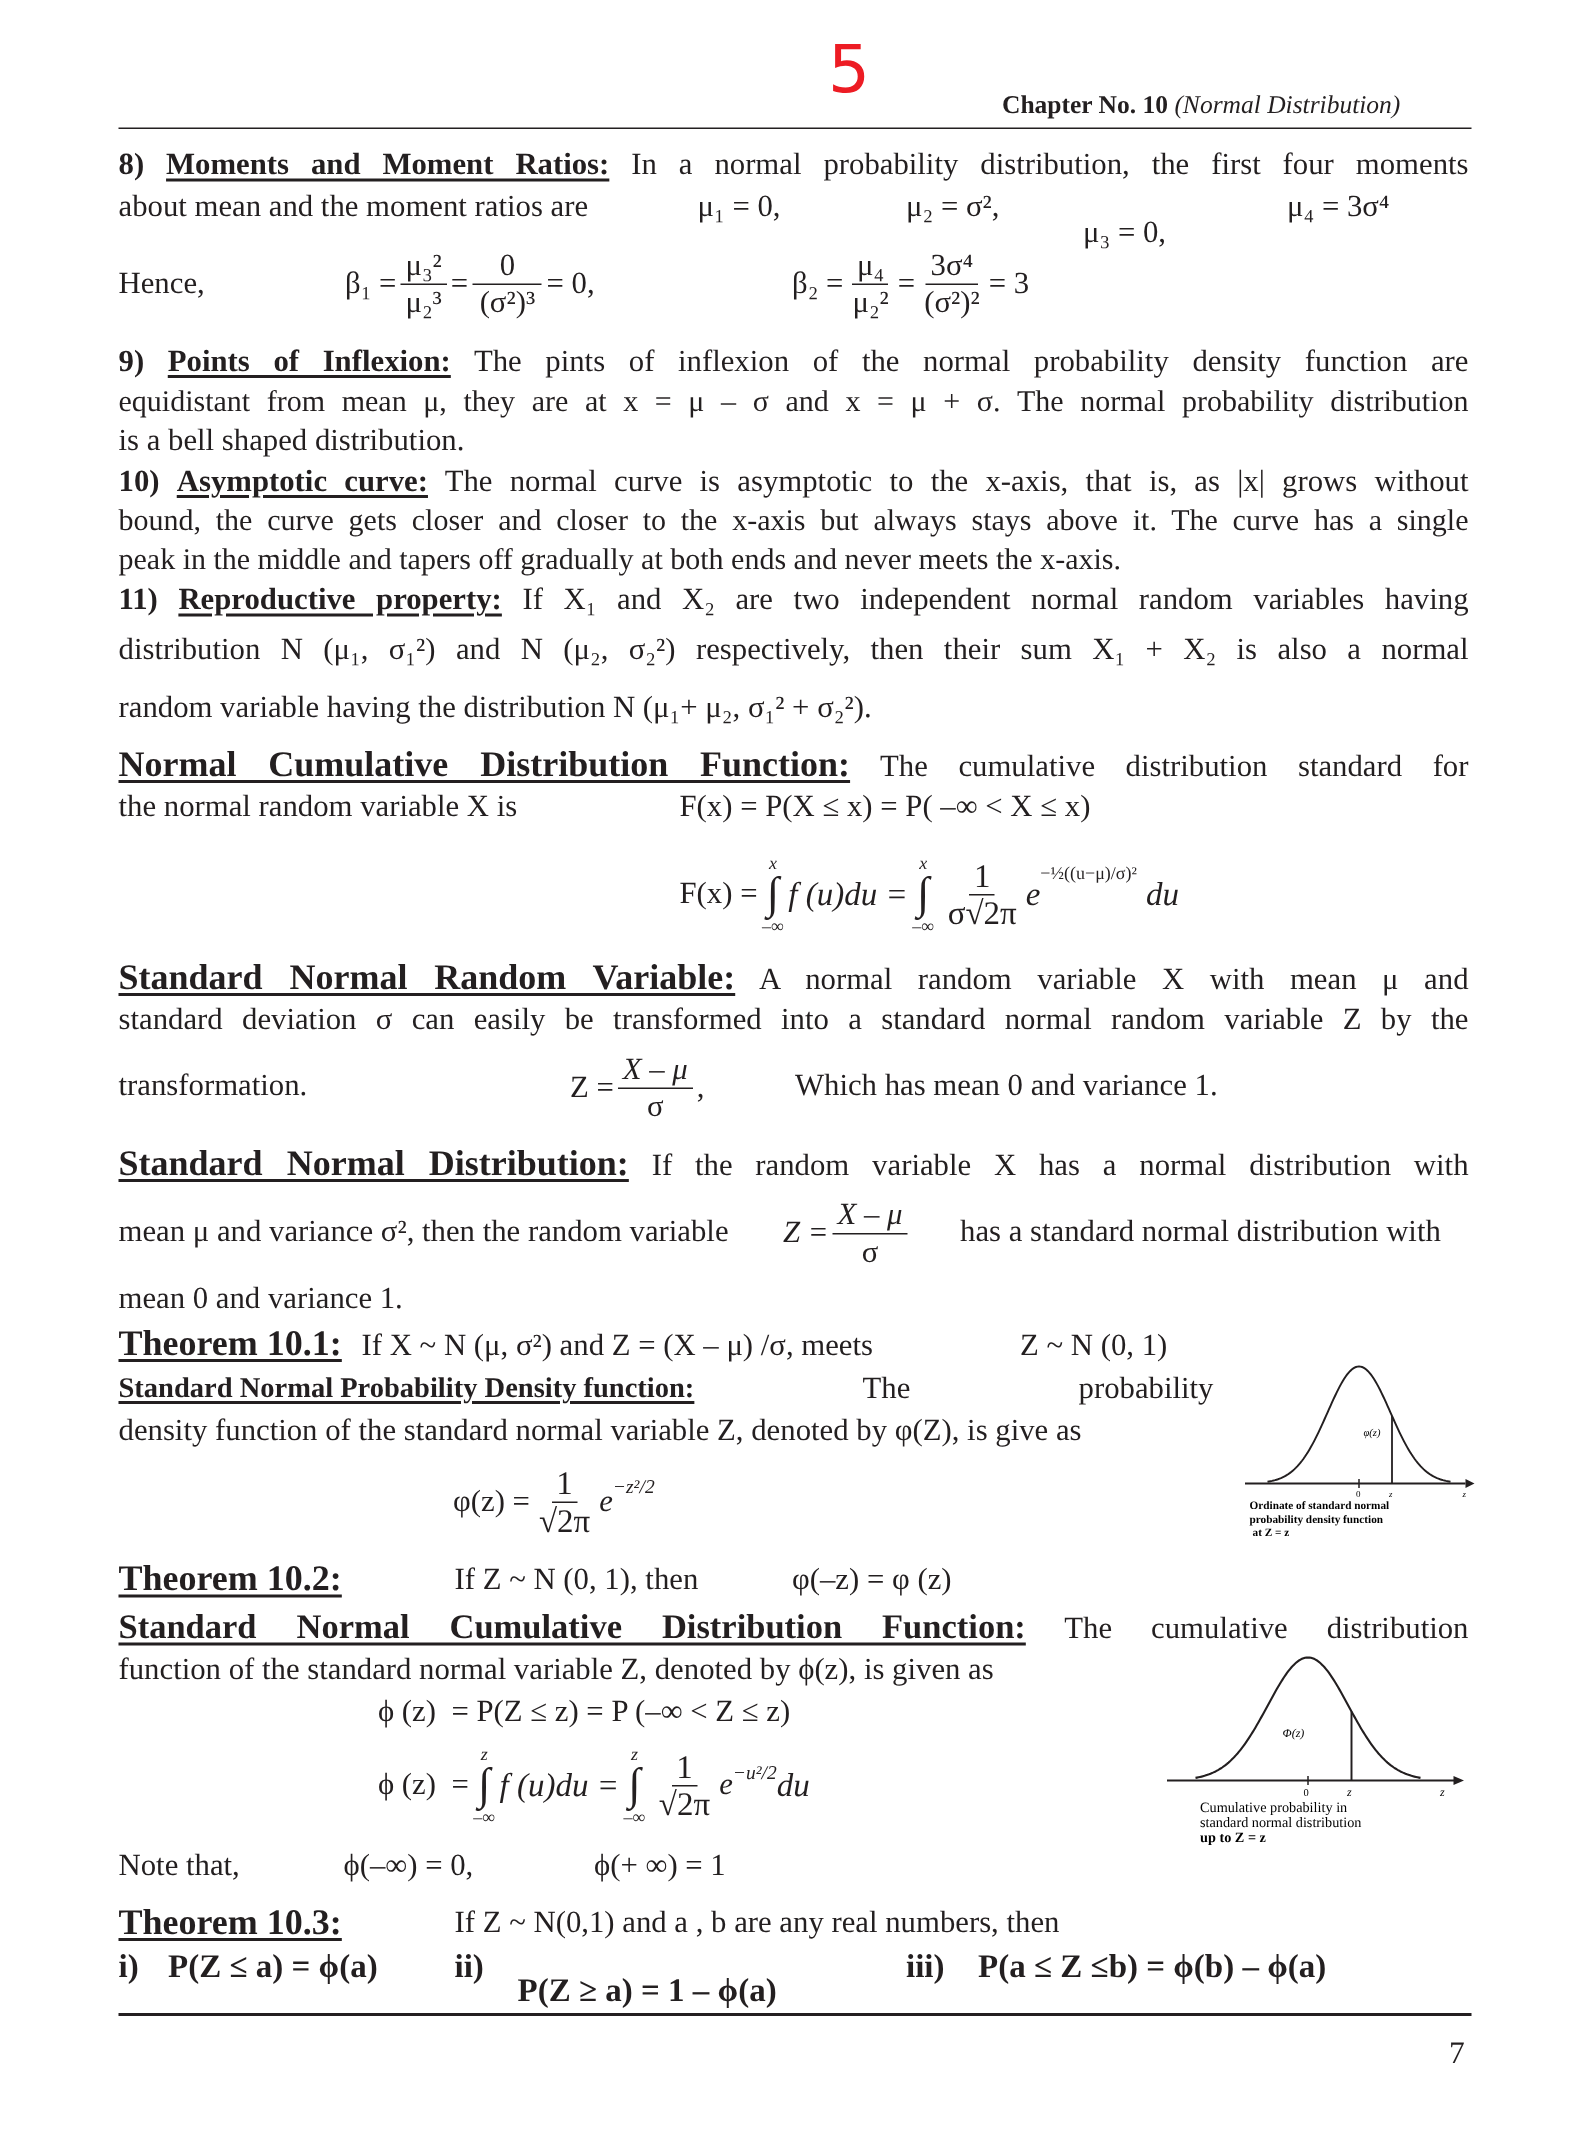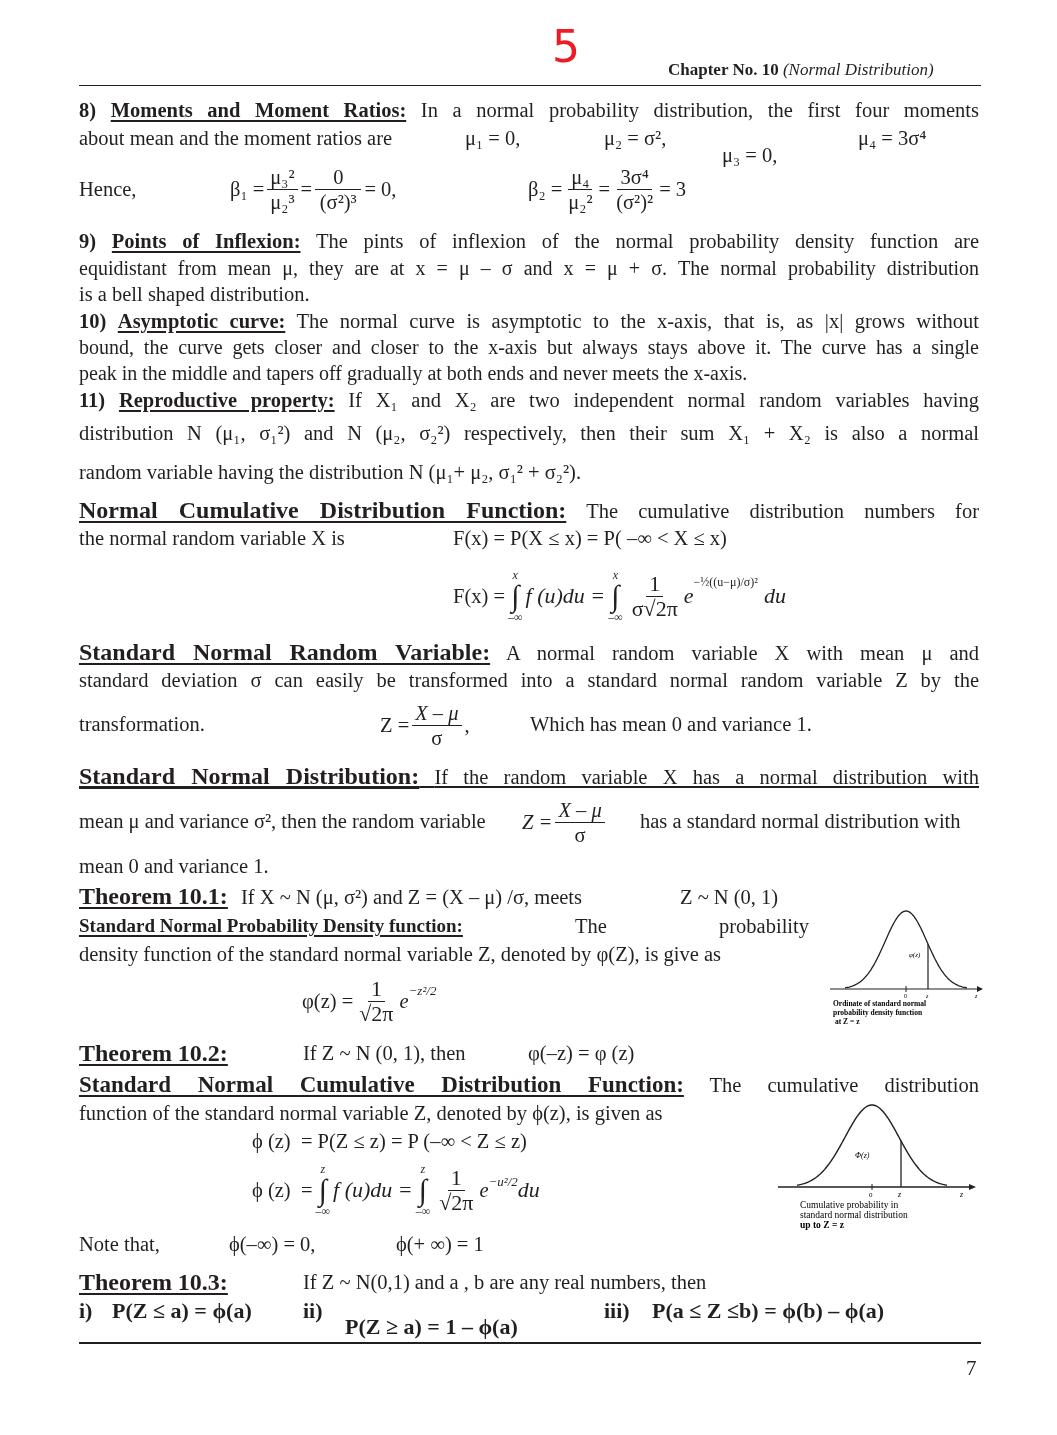--- a/index.html
+++ b/index.html
@@ -102,21 +102,21 @@
 </div>
 <div class="line just" style="top:420px;">
   <span>distribution N (μ₁, σ₁²) and N (μ₂, σ₂²) respectively, then their sum X₁ + X₂ is also a normal</span>
 </div>
 <div class="line" style="top:459px;">
   <span>random variable having the distribution N (μ₁+ μ₂, σ₁² + σ₂²).</span>
 </div>
 
 <div class="line just" style="top:496px; line-height:28px;">
   <span class="hb">Normal Cumulative Distribution Function:</span>
-  <span>The cumulative distribution numbers for</span>
+  <span>The cumulative distribution standard for</span>
 </div>
 <div class="line" style="top:525px;">
   <span>the normal random variable X is</span>
 </div>
 <div class="abs" style="left:453px; top:525px; line-height:26px; white-space:nowrap;">F(x) = P(X ≤ x) = P( –∞ &lt; X ≤ x)</div>
 <div class="abs" style="left:453px; top:560px; height:72px; display:flex; align-items:center; white-space:nowrap;">
   <span>F(x) =</span>
   <span class="int">
       <span class="lim">x</span>
       <span class="sign">∫</span>
@@ -148,21 +148,21 @@
 <div class="abs" style="left:380px; top:694px; height:62px; display:flex; align-items:center; white-space:nowrap;">
   <span>Z =</span>
   <span class="frac">
       <span class="num i">X – μ</span>
       <span>σ</span>
     </span>
   <span>,</span>
 </div>
 <div class="abs" style="left:530px; top:711px; line-height:26px;">Which has mean 0 and variance 1.</div>
 
-<div class="line just" style="top:762px; line-height:28px;text-decoration:underline;">
+<div class="line just" style="top:762px; line-height:28px;">
   <span class="hb">Standard Normal Distribution:</span>
   <span>If the random variable X has a normal distribution with</span>
 </div>
 <div class="abs" style="left:79px; top:808px; line-height:26px; white-space:nowrap;">mean μ and variance σ², then the random variable</div>
 <div class="abs" style="left:522px; top:791px; height:62px; display:flex; align-items:center; white-space:nowrap;">
   <span class="i">Z =</span>
   <span class="frac">
       <span class="num i">X – μ</span>
       <span>σ</span>
     </span>

